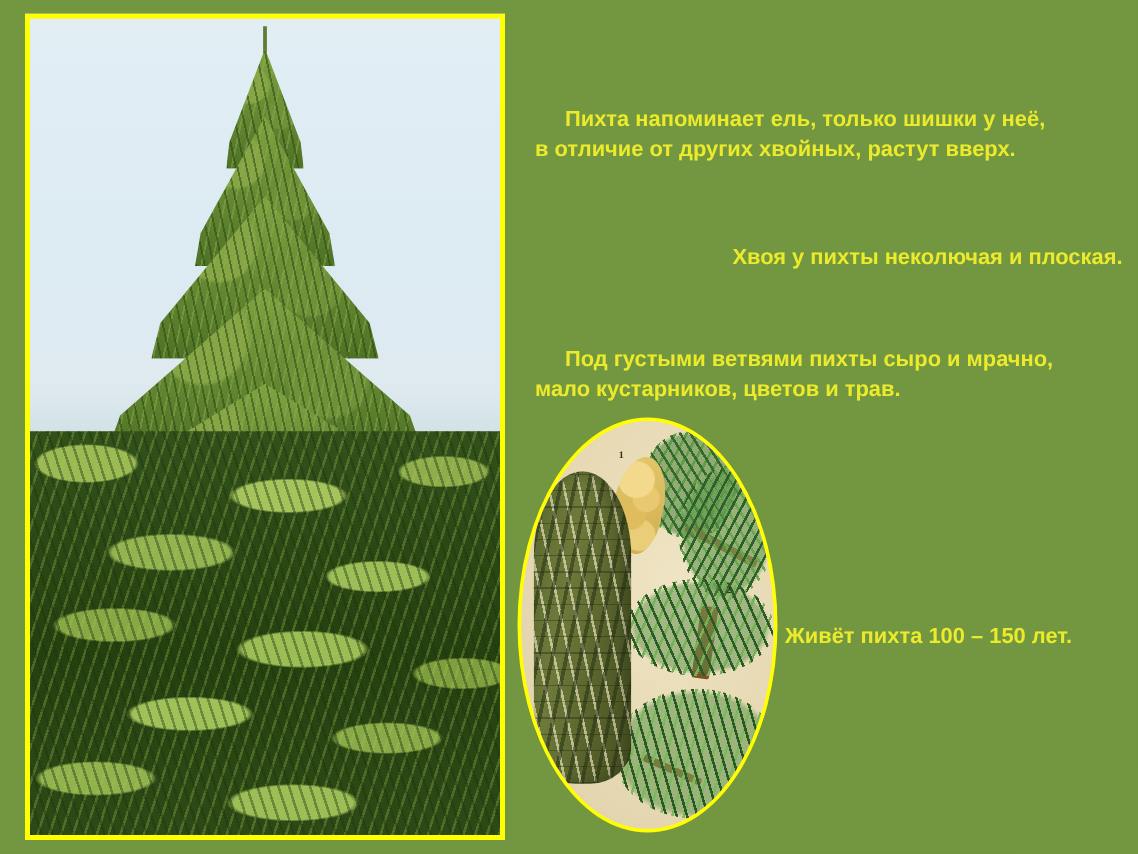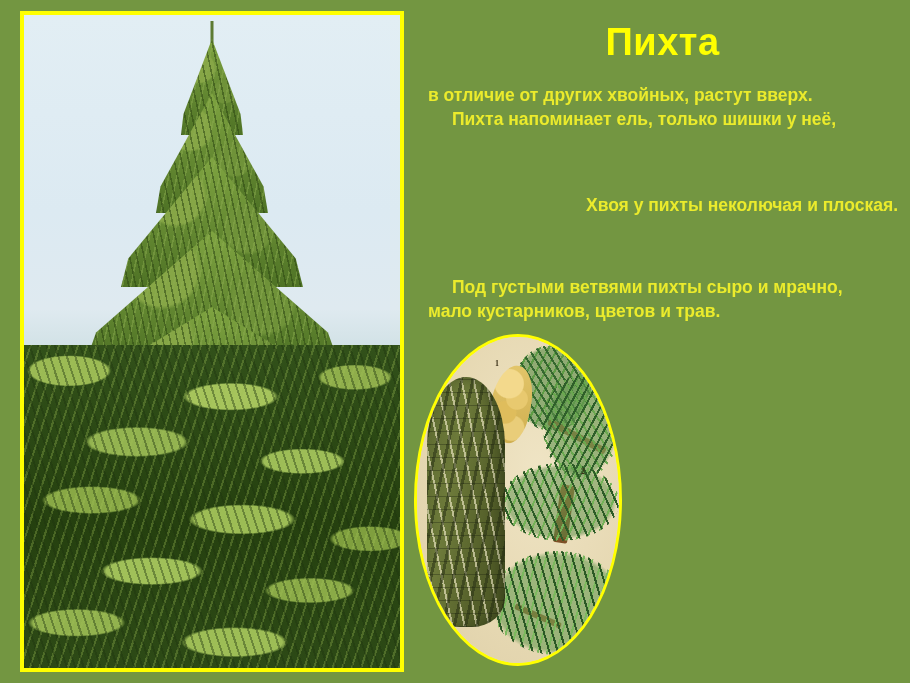--- a/index.html
+++ b/index.html
@@ -241,39 +241,41 @@
             <div class="spikes"></div>
           </div>
         <div class="tier" style="top:286px;width:322px;height:116px;">
             <div class="spikes"></div>
           </div>
       </div>
       <div class="foliage"></div>
     </div>
   </div>
 
-  <div class="title">Пихта</div>
 
   <div class="para" id="p1">
+    <span class="pline ind">Пихта напоминает ель, только шишки у неё,</span>
     <span class="pline">в отличие от других хвойных, растут вверх.</span>
-    <span class="pline ind">Пихта напоминает ель, только шишки у неё,</span>
   </div>
 
   <div class="para" id="p2">
     <span class="pline">Хвоя у пихты неколючая и плоская.</span>
   </div>
 
   <div class="para" id="p3">
     <span class="pline ind">Под густыми ветвями пихты сыро и мрачно,</span>
     <span class="pline">мало кустарников, цветов и трав.</span>
   </div>
 
   <div class="para" id="p4">
   </div>
 
+  <div class="para" id="p5">
+    <span class="pline">Живёт пихта 100 – 150 лет.</span>
+  </div>
 
   <div class="oval">
     <div class="oval-bg"></div>
     <div class="branch b1"></div>
     <div class="twig t1"></div>
     <div class="pollen"></div>
     <div class="branch b2"></div>
     <div class="twig t2"></div>
     <div class="branch b3"></div>
     <div class="twig t3"></div>

